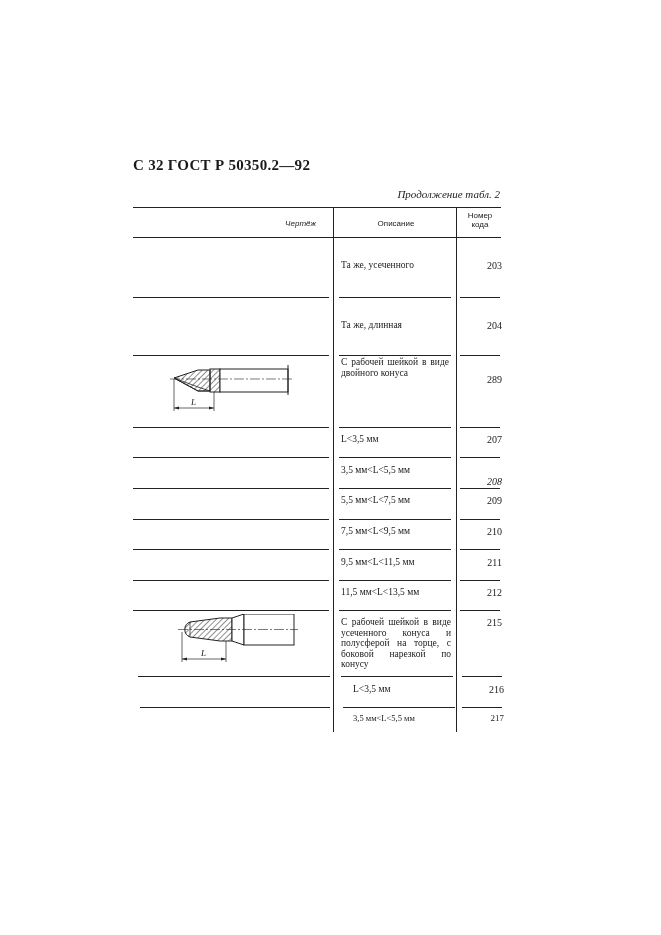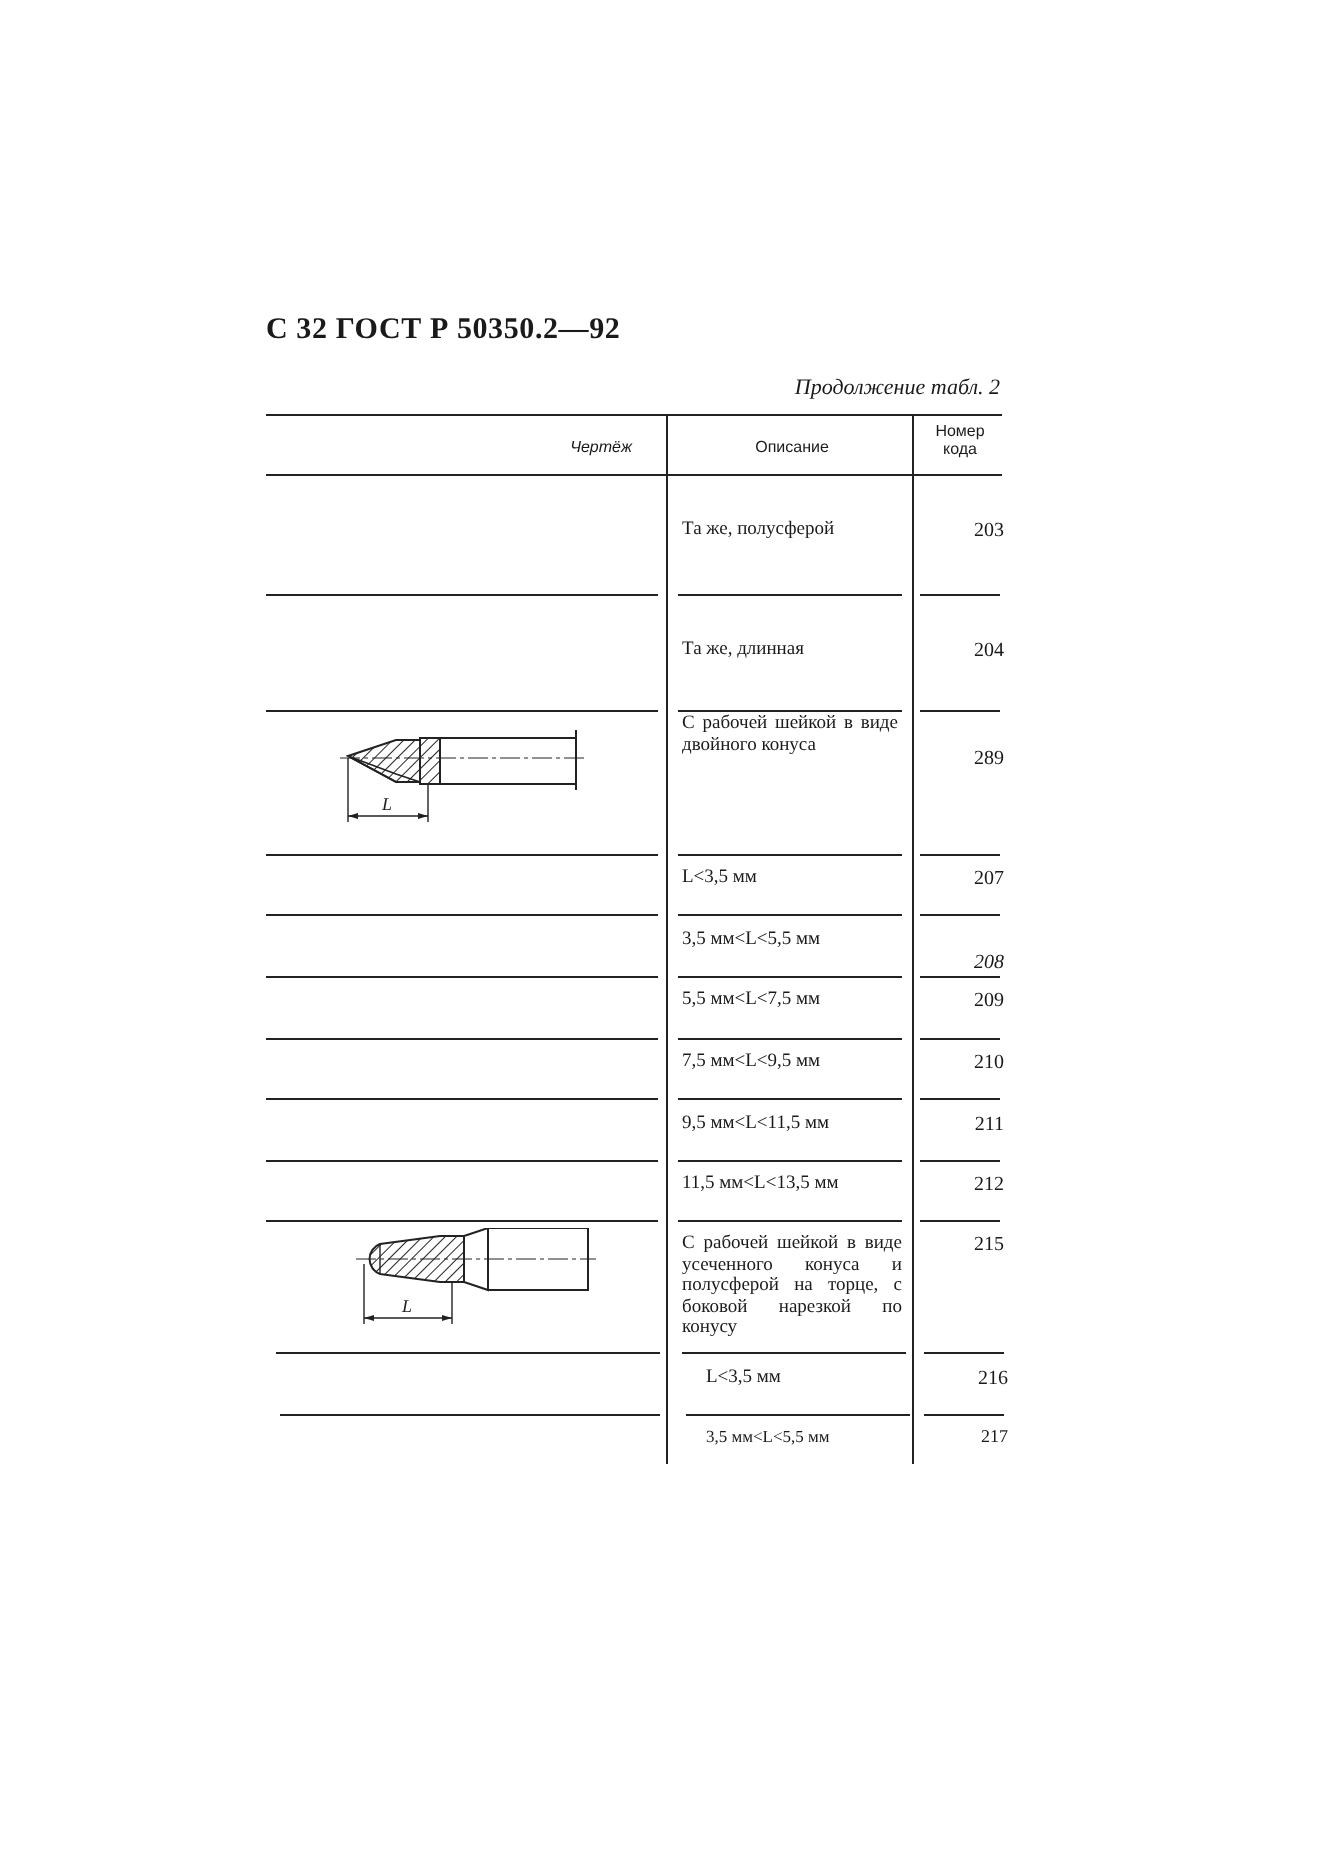--- a/index.html
+++ b/index.html
@@ -82,21 +82,21 @@
 
     <div class="hline" style="left:138px; top:676px; width:192px;"></div>
     <div class="hline" style="left:341px; top:676px; width:112px;"></div>
     <div class="hline" style="left:462px; top:676px; width:40px;"></div>
 
     <div class="hline" style="left:140px; top:707px; width:190px;"></div>
     <div class="hline" style="left:343px; top:707px; width:112px;"></div>
     <div class="hline" style="left:462px; top:707px; width:40px;"></div>
   </div>
 
-  <div class="abs cell desc" style="top:260px;">Та же, полусферой</div>
+  <div class="abs cell desc" style="top:260px;">Та же, усеченного</div>
   <div class="abs cell code" style="top:260px;">203</div>
 
   <div class="abs cell desc" style="top:320px;">Та же, длинная</div>
   <div class="abs cell code" style="top:320px;">204</div>
 
   <svg style="left:150px; top:365px;" width="150" height="52" viewBox="0 0 150 52">
     <defs>
       <pattern id="hatch1" patternUnits="userSpaceOnUse" width="4" height="4" patternTransform="rotate(45)">
         <line x1="0" y1="0" x2="0" y2="4" stroke="#222" stroke-width="1"></line>
       </pattern>

